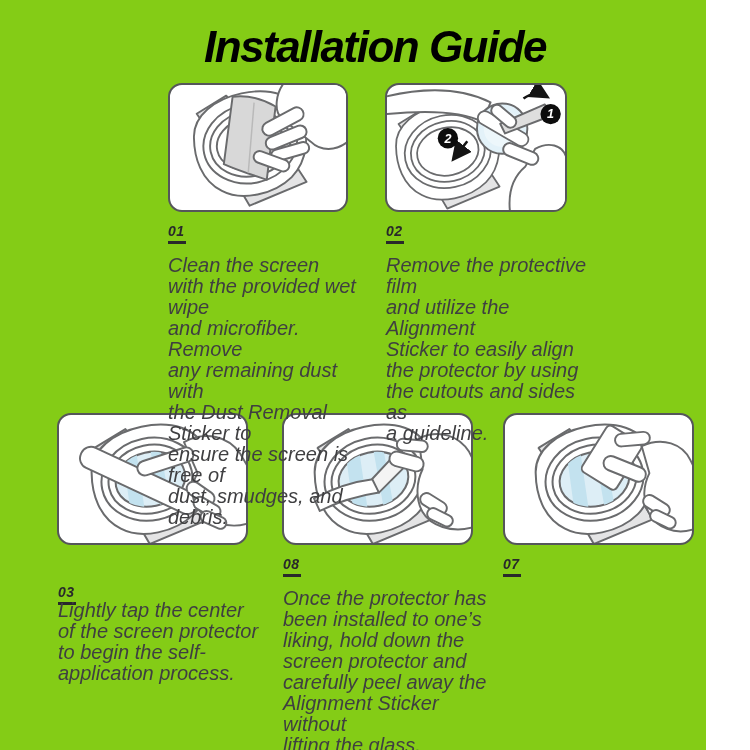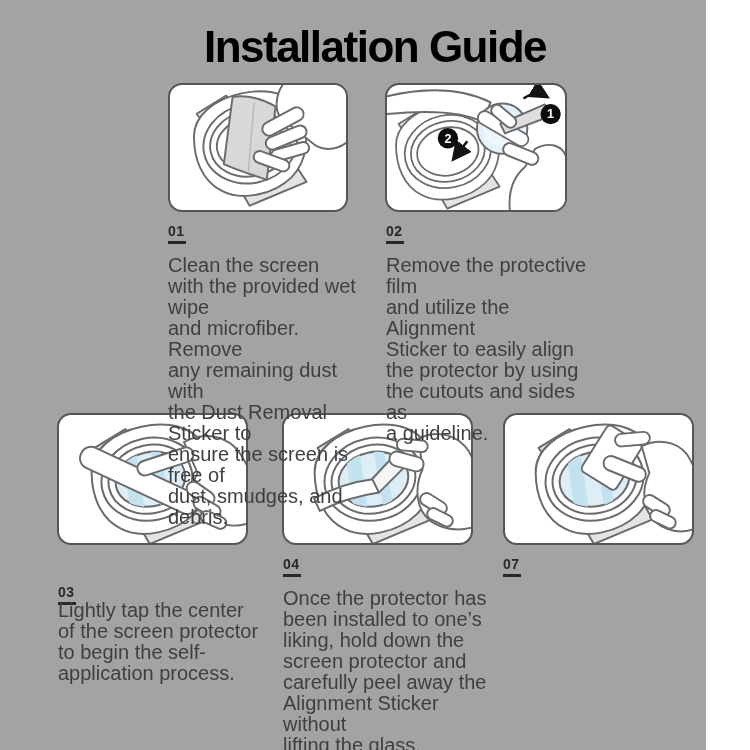--- a/index.html
+++ b/index.html
@@ -1,18 +1,18 @@
 <!DOCTYPE html>
 <html><head>
 <meta charset="utf-8">
 <style>
   html,body { margin:0; padding:0; background:#fff; }
   .page {
-    position:relative; width:706px; height:750px; background:#a3a3a3;
-    font-family:"Liberation Sans", sans-serif; overflow:hidden;
+    position:relative; width:706px; height:750px; background:#84cc16;
+    font-family:"Liberation Sans", sans-serif; overflow:hidden;font-style:italic;
   }
   .title {
     position:absolute; top:22px; left:0; width:750px; margin:0;
     text-align:center; font-size:44px; font-weight:bold; letter-spacing:-1.5px;
     color:#000;
   }
   .panel {
     position:absolute; box-sizing:border-box; background:#fff;
     border:2px solid #55565a; border-radius:14px; overflow:hidden;
   }
@@ -167,21 +167,21 @@
         <rect x="104" y="40" width="46" height="15" rx="7.5" transform="rotate(22 104 40)"></rect>
         <rect x="146" y="80" width="30" height="13" rx="6.5" transform="rotate(32 146 80)"></rect>
         <rect x="152" y="96" width="28" height="12" rx="6" transform="rotate(26 152 96)"></rect>
       </g>
     </svg>
   </div>
 
   <div class="step-num n1"><span>01</span></div>
   <div class="step-num n2"><span>02</span></div>
   <div class="step-num n3"><span>03</span></div>
-  <div class="step-num n4"><span>04</span></div>
+  <div class="step-num n4"><span>08</span></div>
   <div class="step-num n5"><span>07</span></div>
 
   <div class="step-text t1">Clean the screen
 with the provided wet wipe
 and microfiber. Remove
 any remaining dust with
 the Dust Removal Sticker to
 ensure the screen is free of
 dust, smudges, and debris.</div>
   <div class="step-text t2">Remove the protective film

